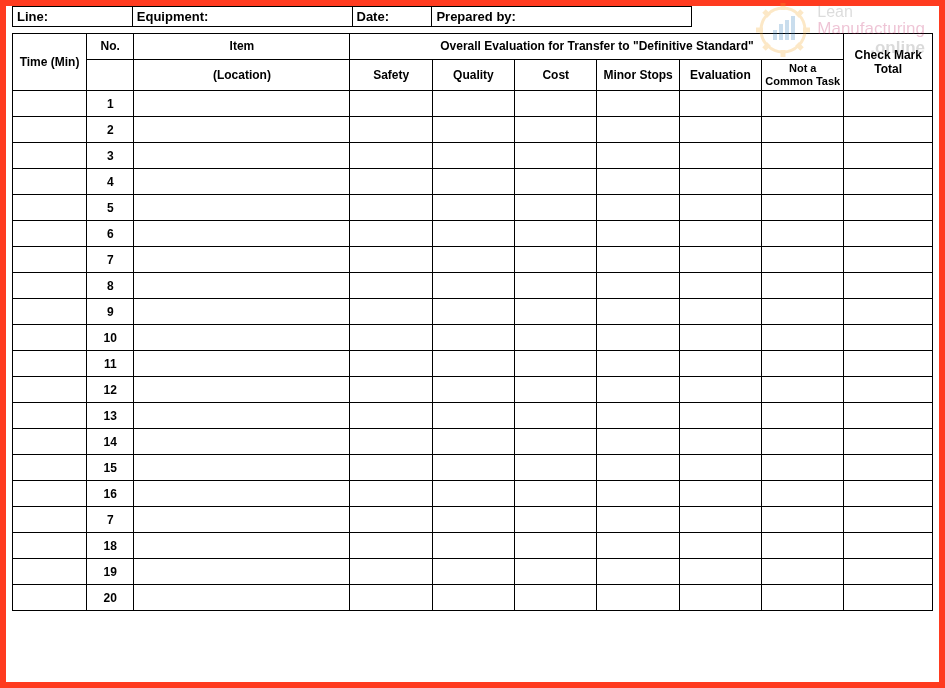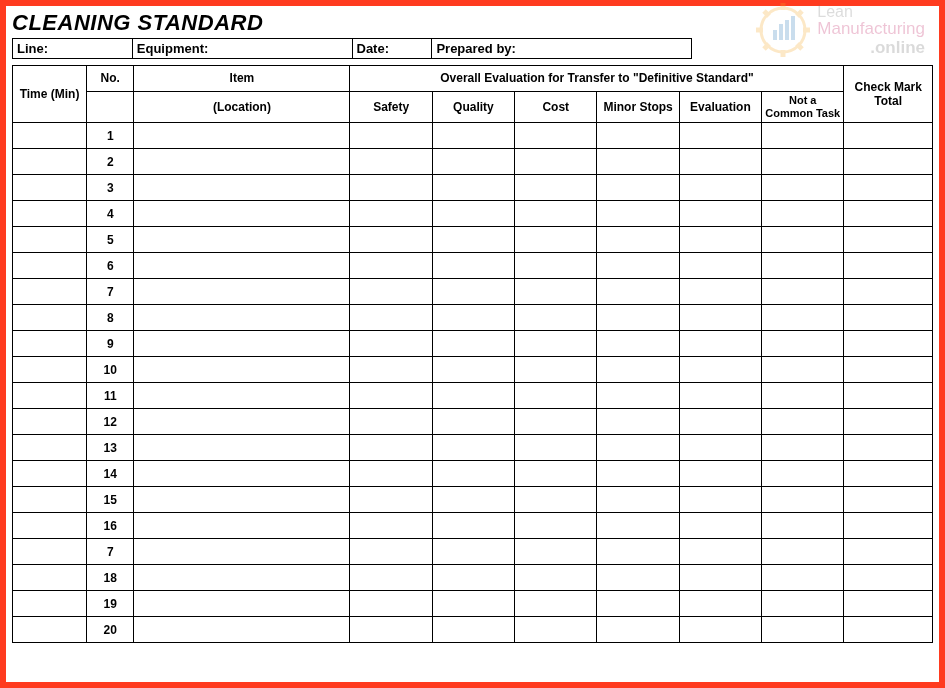--- a/index.html
+++ b/index.html
@@ -124,21 +124,20 @@
   <div class="wm-text">
     <div class="wm-lean">Lean</div>
     <div class="wm-mfg">Manufacturing</div>
     <div class="wm-on">.online</div>
   </div>
 </div>
 
 <div class="frame">
 <div class="inner">
 
-  <div class="title">CLEANING STANDARD</div>
 
   <table class="meta">
     <colgroup>
       <col style="width:120px">
           <col style="width:220px">
           <col style="width:80px">
           <col style="width:260px">
     </colgroup>
     <tbody>
           <tr>

